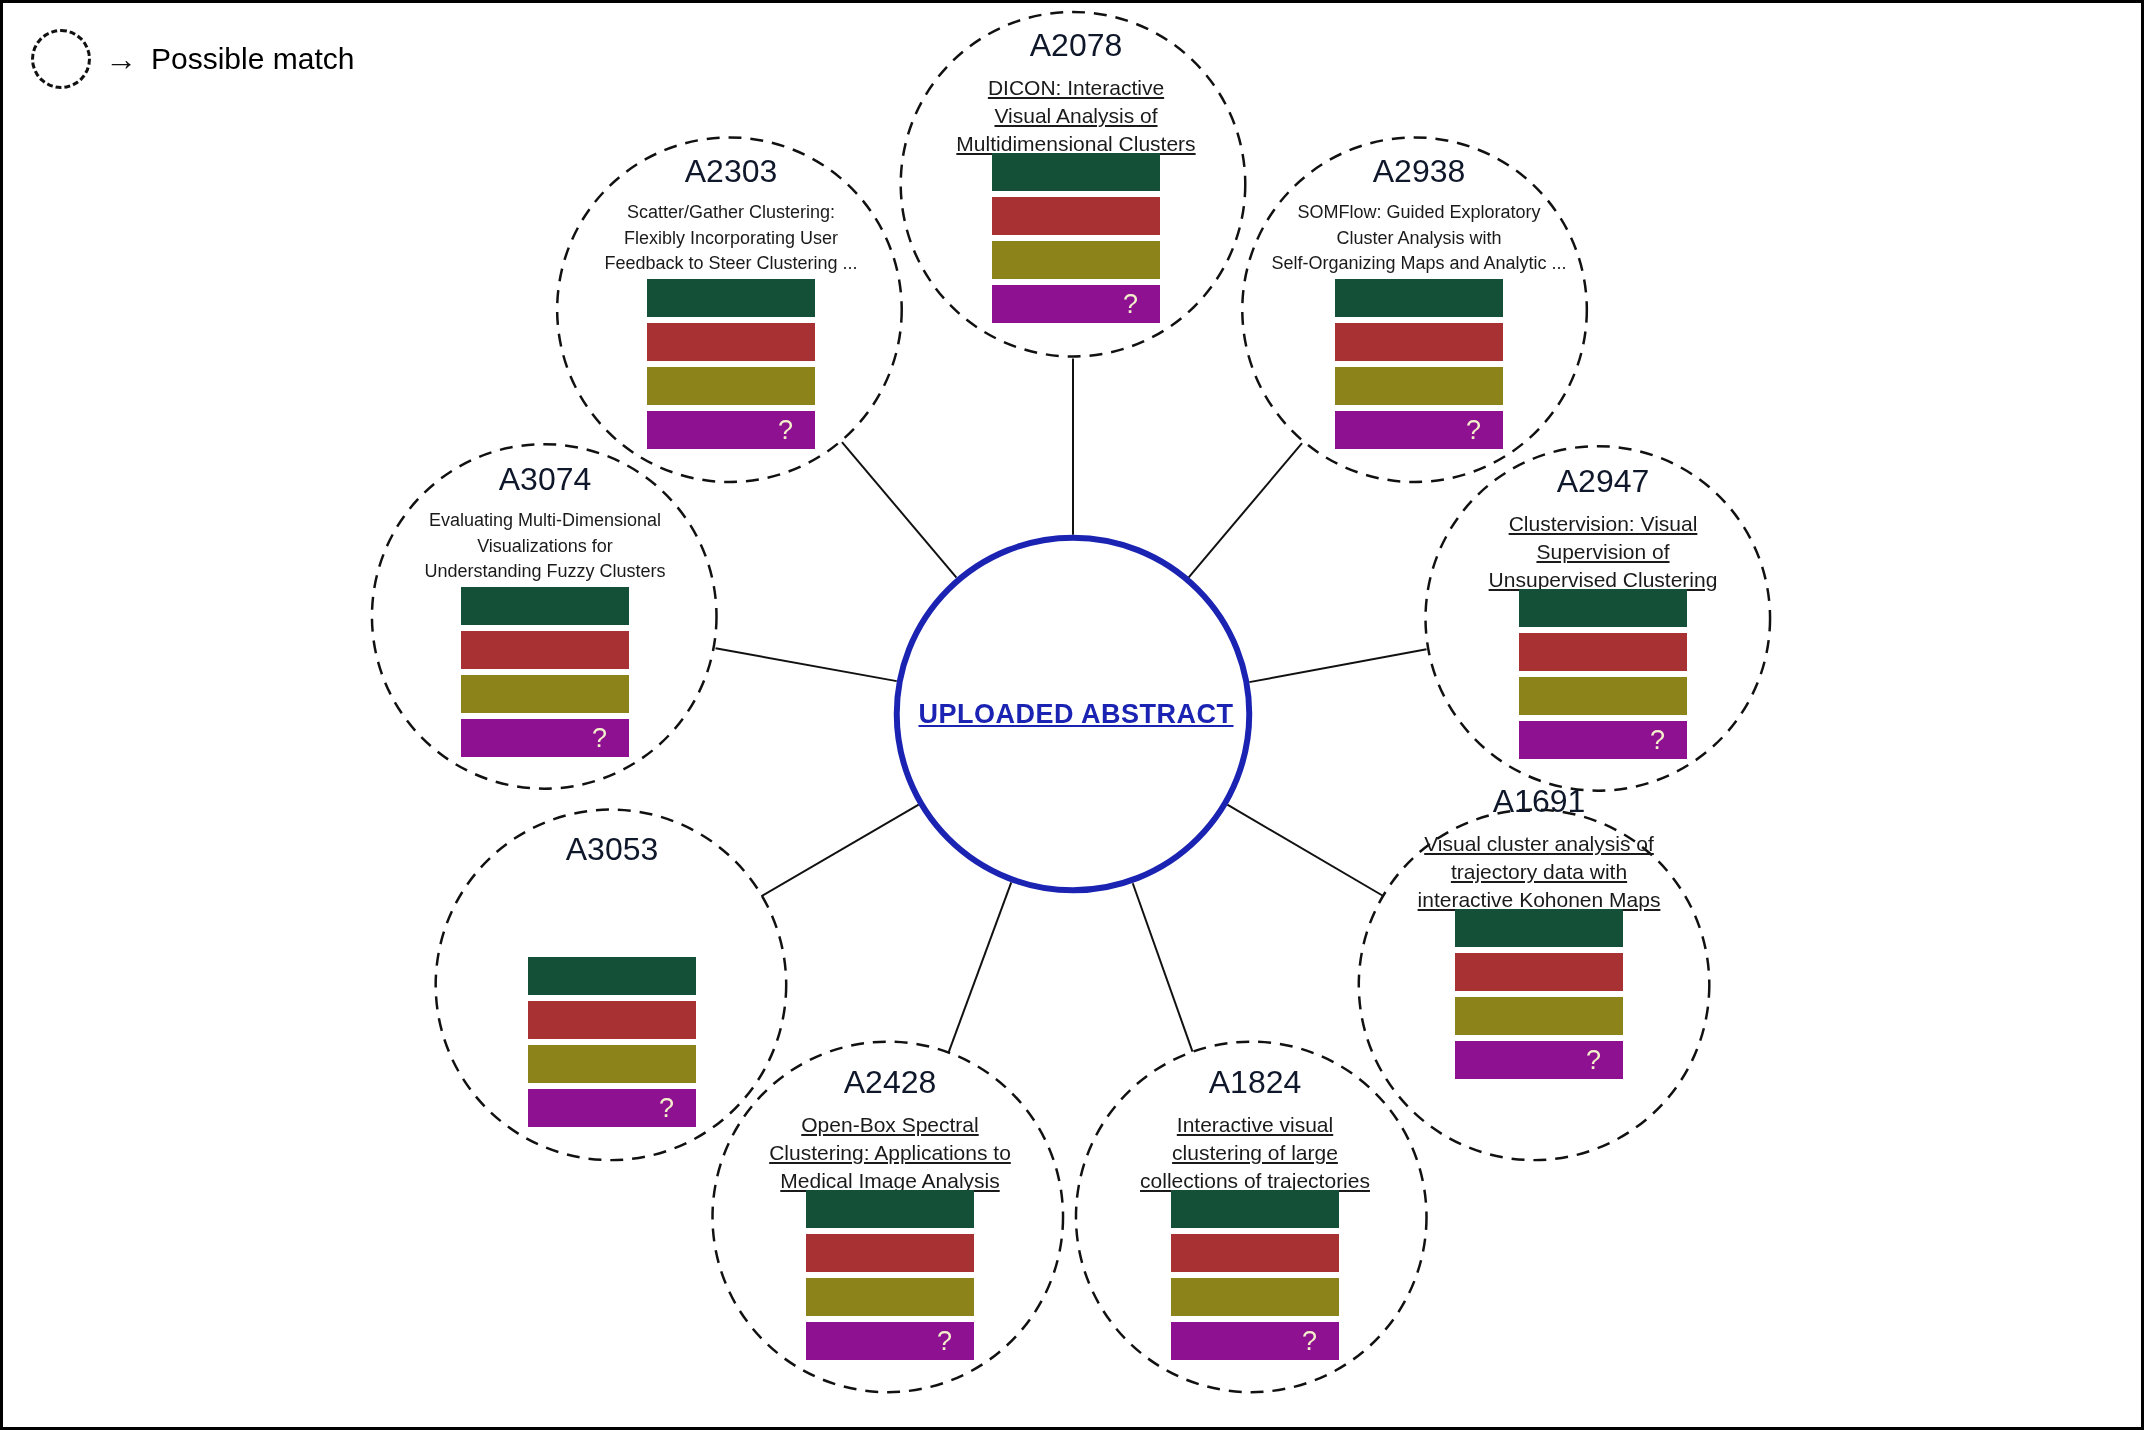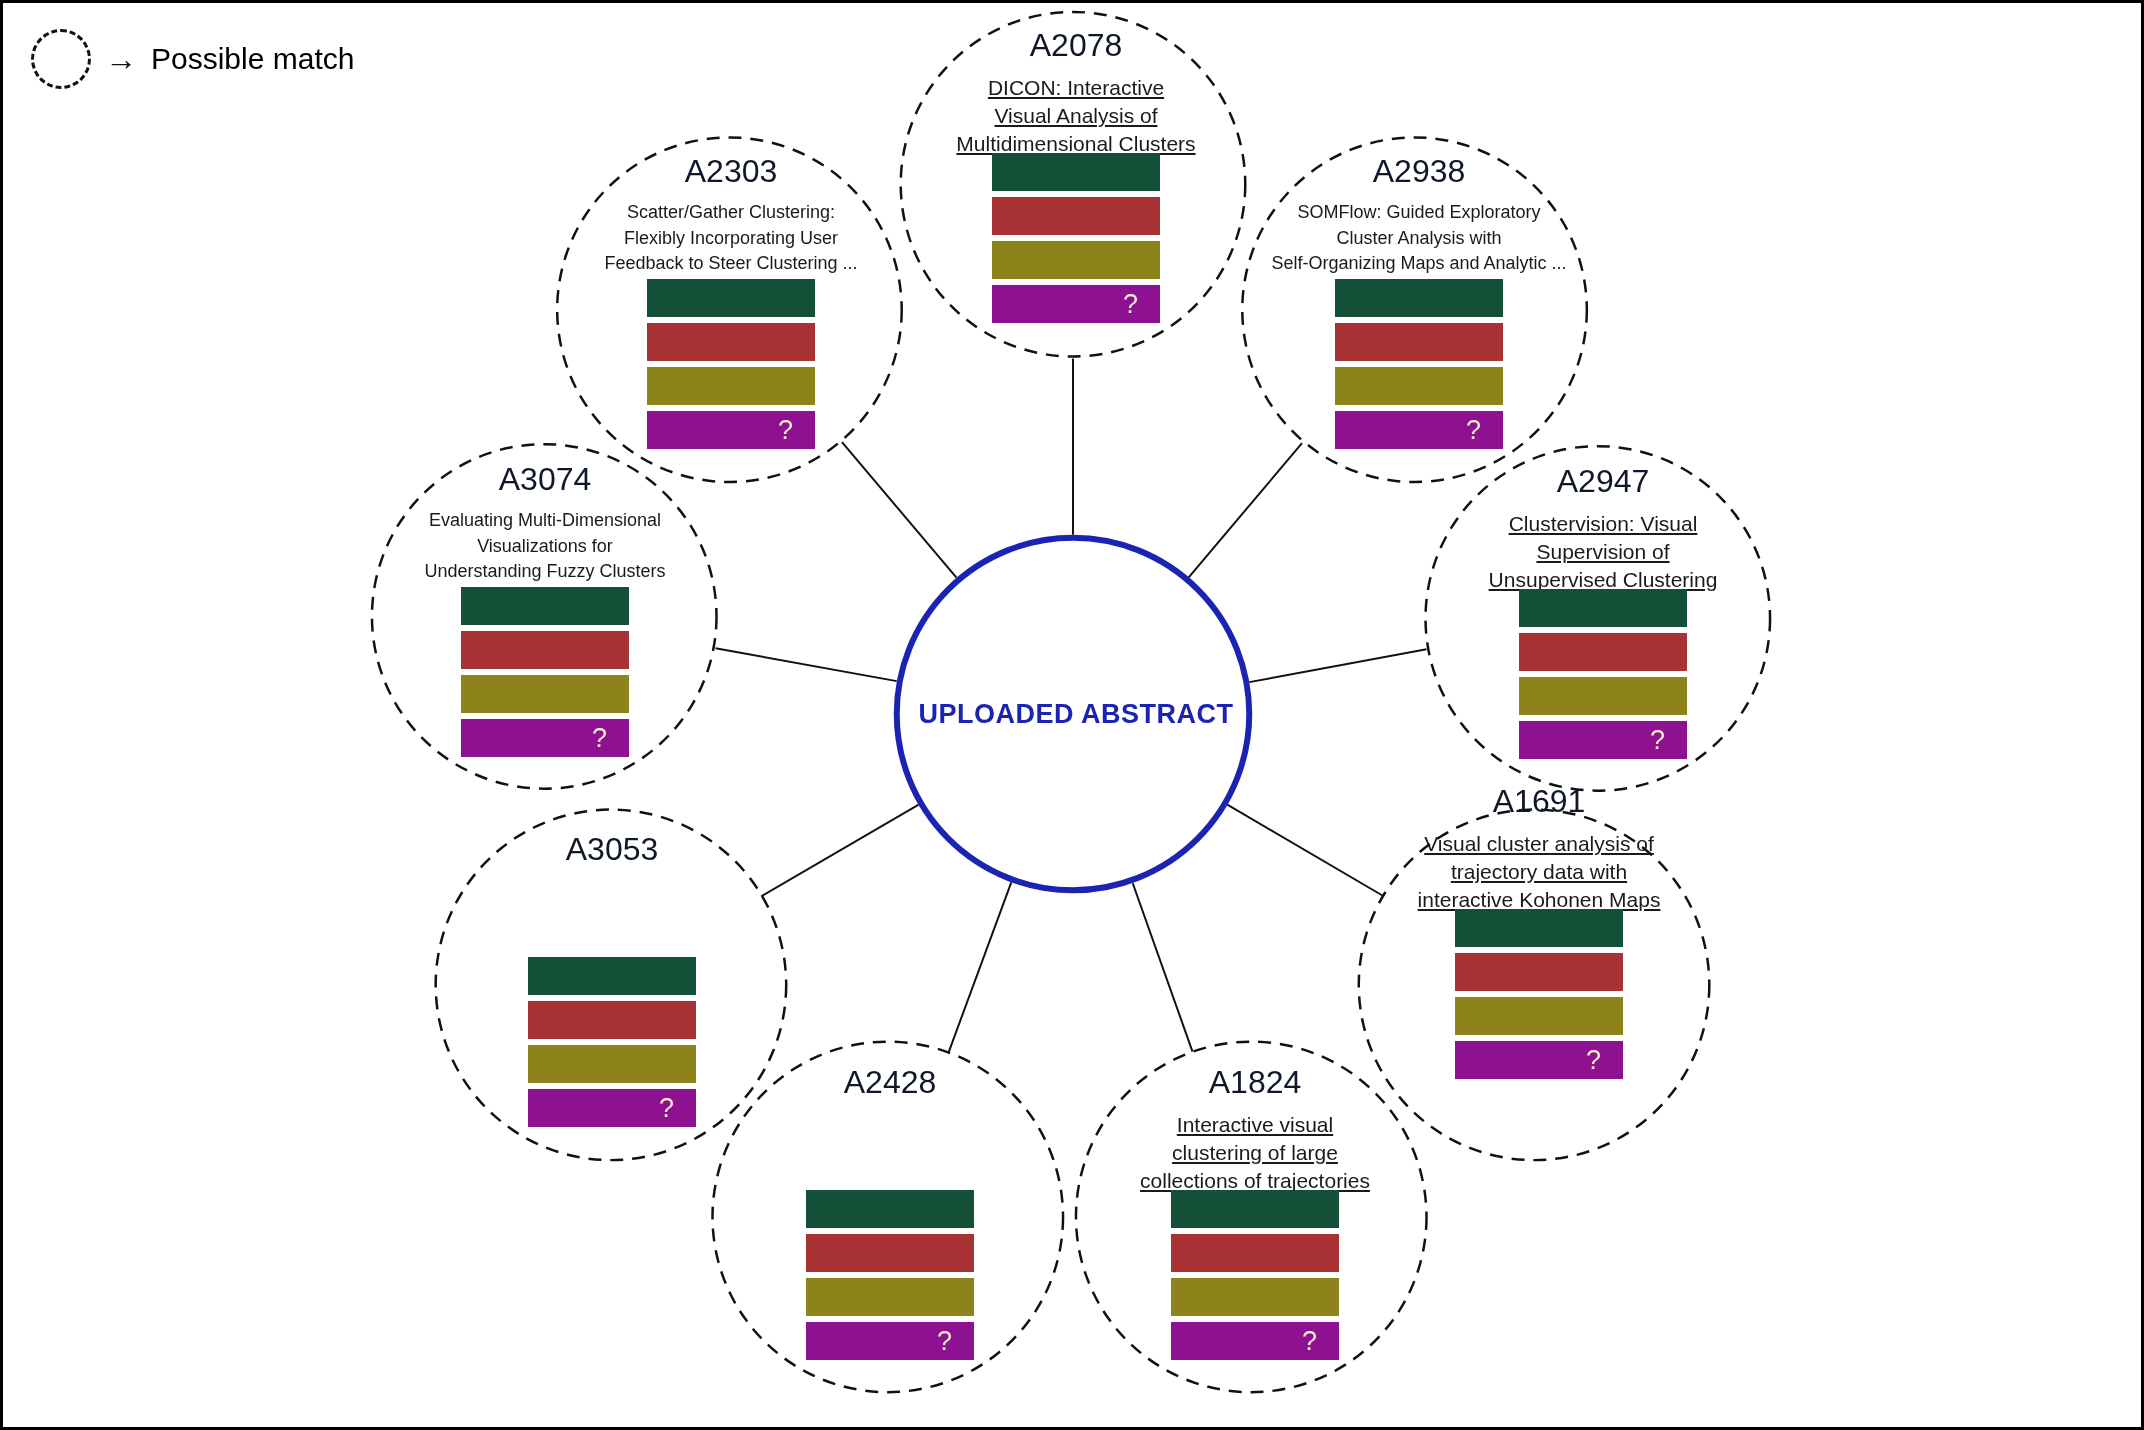--- a/index.html
+++ b/index.html
@@ -72,21 +72,21 @@
 
     <circle cx="1073" cy="714" r="177" fill="#ffffff" stroke-width="6" style="stroke: rgb(27, 36, 178);"></circle>
   </svg>
 
   <div class="legend">
     <div class="legend-circle"></div>
     <span class="legend-arrow">→</span>
     <span class="legend-label">Possible match</span>
   </div>
 
-  <div class="hub-label" style="color: rgb(27, 36, 178);">UPLOADED ABSTRACT</div>
+  <div class="hub-label" style="color: rgb(27, 36, 178); text-decoration: underline;">UPLOADED ABSTRACT</div>
 
   <div class="node" style="left:898px;top:20px;">
     <div class="node-id">A2078</div>
     <div class="node-title t-md">DICON: Interactive
 Visual Analysis of
 Multidimensional Clusters</div>
     <div class="bars">
       <div class="bar" style="background: rgb(20, 79, 56);"></div>
       <div class="bar" style="background: rgb(168, 49, 52);"></div>
       <div class="bar" style="background: rgb(140, 132, 26);"></div>
@@ -178,20 +178,23 @@
       <div class="bar" style="background: rgb(168, 49, 52);"></div>
       <div class="bar" style="background: rgb(140, 132, 26);"></div>
       <div class="bar" style="background: rgb(141, 17, 144);">
           <span class="q">?</span>
         </div>
     </div>
   </div>
 
   <div class="node" style="left:712px;top:1057px;">
     <div class="node-id">A2428</div>
+    <div class="node-title t-md">Open-Box Spectral
+Clustering: Applications to
+Medical Image Analysis</div>
     <div class="bars">
       <div class="bar" style="background: rgb(20, 79, 56);"></div>
       <div class="bar" style="background: rgb(168, 49, 52);"></div>
       <div class="bar" style="background: rgb(140, 132, 26);"></div>
       <div class="bar" style="background: rgb(141, 17, 144);">
           <span class="q">?</span>
         </div>
     </div>
   </div>
 

